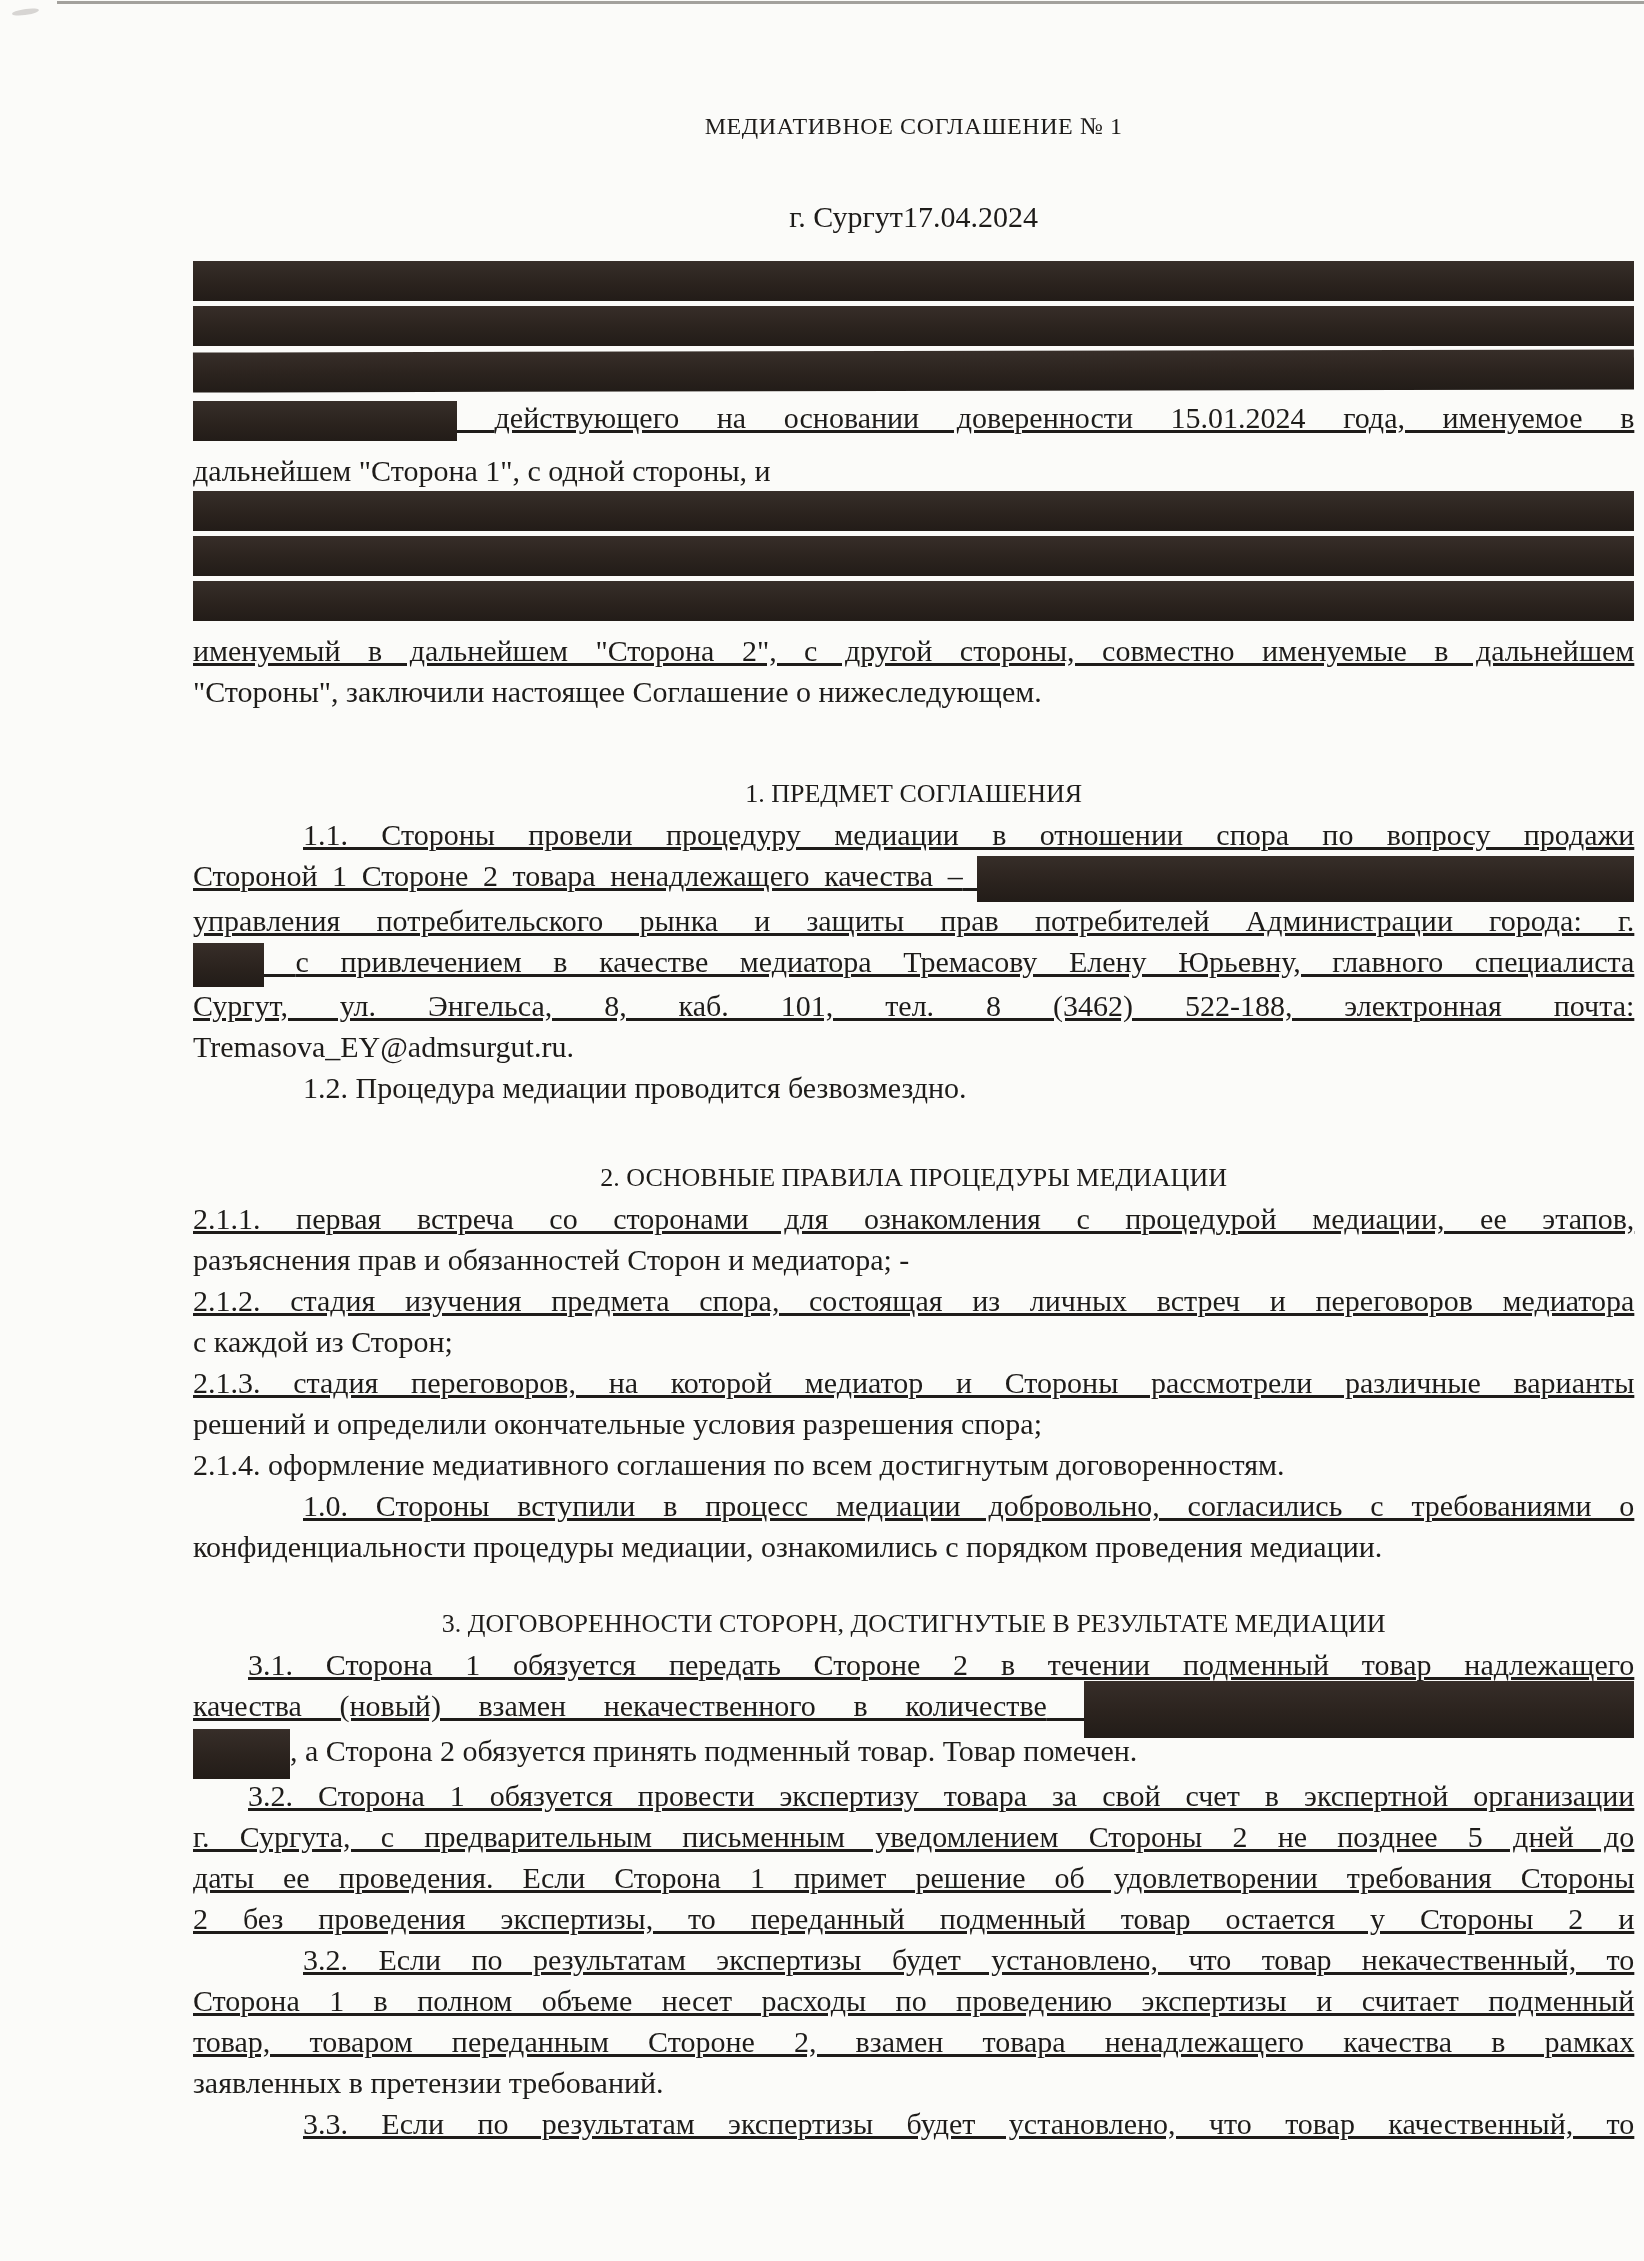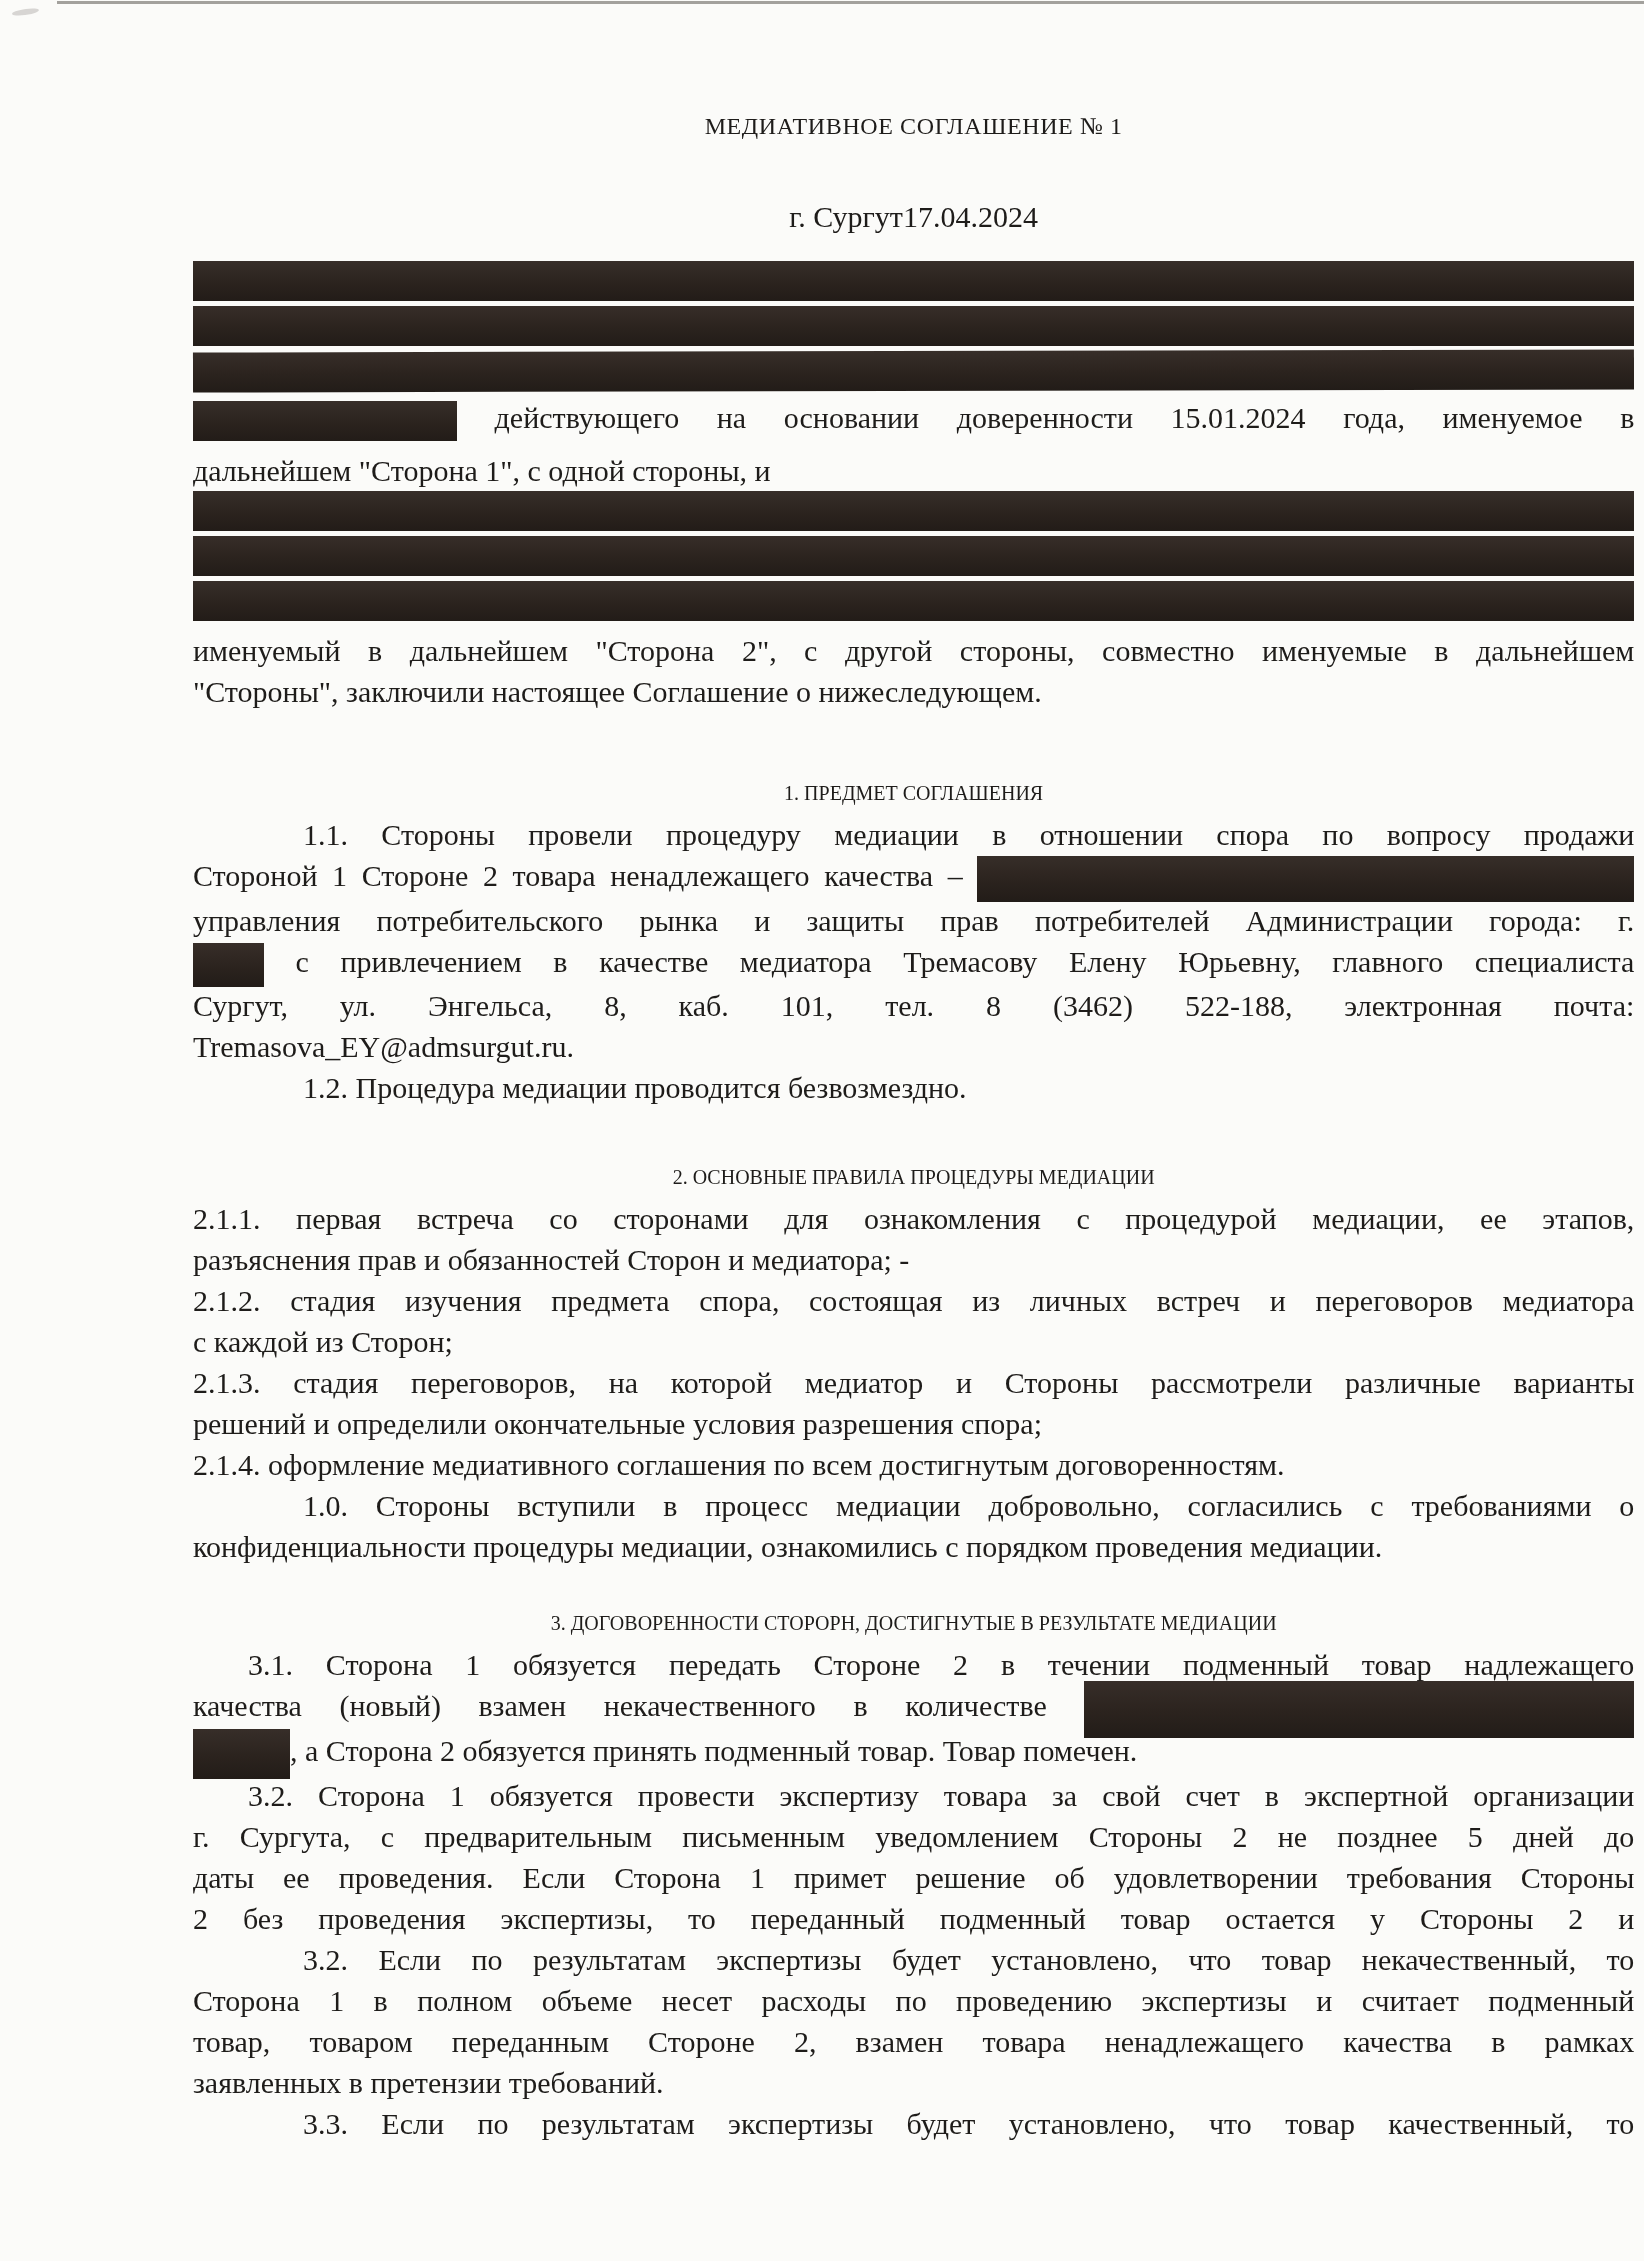--- a/index.html
+++ b/index.html
@@ -6,29 +6,29 @@
   body{
     width:1644px; height:2261px;
     background:var(--page-bg, #fbfbf9);
     font-family:"Liberation Serif", "DejaVu Serif", serif;
     font-size:30px; line-height:41px;
     color:var(--ink, #1e1c1a);
     position:relative; overflow:hidden;
   }
   .content{ padding:106px 9.7px 0 193px; }
   .line{ margin:0; }
-  .just{ text-align:justify; text-align-last:justify; }
+  .just{ text-align:justify; text-align-last:justify;text-decoration:underline; }
   .indent-lg{ text-indent:110px; }
   .indent-sm{ text-indent:55px; }
   .title{
     margin:0 0 49px 0; font-weight:normal; font-size:24px;
     text-align:center; letter-spacing:0.6px;
   }
   .meta-row{ display:flex; justify-content:center; margin:0 0 24px 0; }
-  .h-sec{ margin:0; font-weight:normal; font-size:20px; text-align:center; }
+  .h-sec{ margin:0; font-weight:normal; font-size:26px; text-align:center; }
   .h1m{ margin-top:61px; }
   .h2m{ margin-top:49px; }
   .h3m{ margin-top:36px; }
   .mt8{ margin-top:5.2px; } .mt12{ margin-top:7.7px; } .mt14{ margin-top:9px; }
   .bar-block{ margin:0; }
   .bar{
     height:40px; width:100%;
     background:linear-gradient(180deg,#372e29 0%, var(--redact,#2b231e) 55%, #221c18 100%);
   }
   .bar + .bar{ margin-top:5.2px; }

